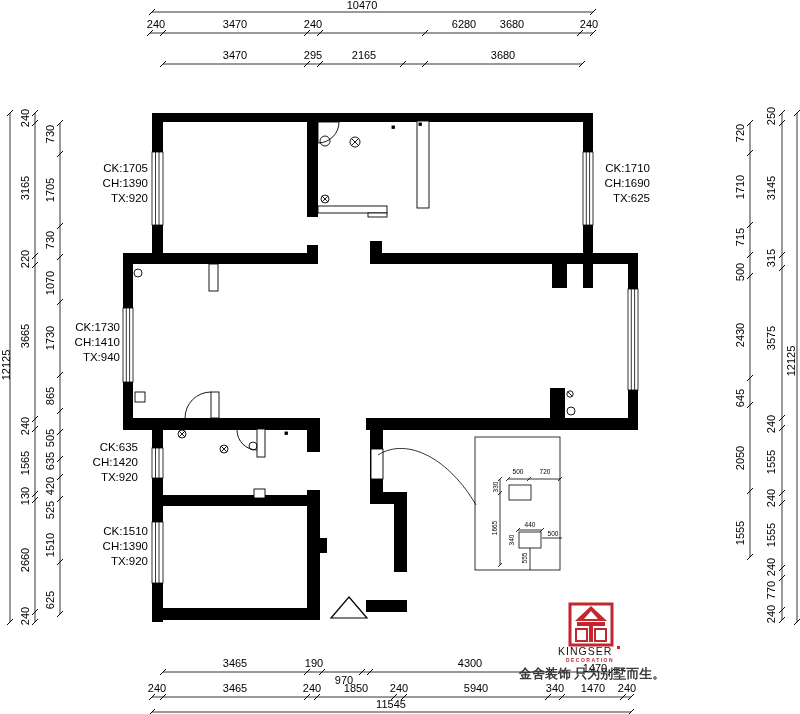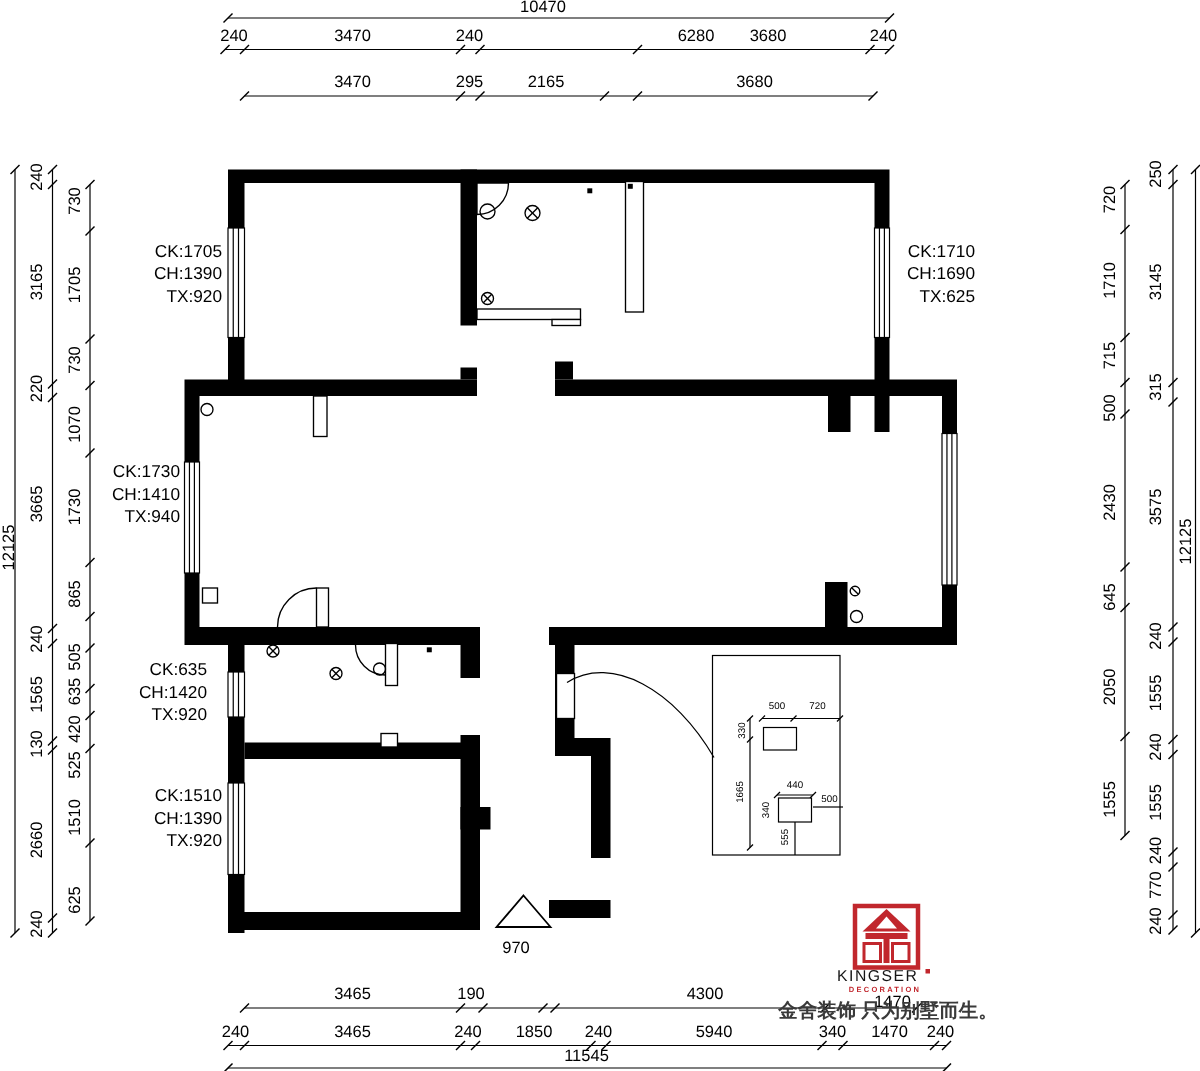--- a/index.html
+++ b/index.html
@@ -305,21 +305,21 @@
 <span class="dv" style="left:771px;top:462px">1555</span>
 <span class="dv" style="left:771px;top:498px">240</span>
 <span class="dv" style="left:771px;top:535px">1555</span>
 <span class="dv" style="left:771px;top:567px">240</span>
 <span class="dv" style="left:771px;top:590px">770</span>
 <span class="dv" style="left:771px;top:614px">240</span>
 <span class="dv" style="left:791px;top:361px">12125</span>
 
 <span class="dh" style="left:235px;top:663px">3465</span>
 <span class="dh" style="left:314px;top:663px">190</span>
-<span class="dh" style="left:344px;top:632px">970</span>
+<span class="dh" style="left:344px;top:680px">970</span>
 <span class="dh" style="left:470px;top:663px">4300</span>
 <span class="dh" style="left:595px;top:668px">1470</span>
 <span class="dh" style="left:157px;top:688px">240</span>
 <span class="dh" style="left:235px;top:688px">3465</span>
 <span class="dh" style="left:312px;top:688px">240</span>
 <span class="dh" style="left:356px;top:688px">1850</span>
 <span class="dh" style="left:399px;top:688px">240</span>
 <span class="dh" style="left:476px;top:688px">5940</span>
 <span class="dh" style="left:555px;top:688px">340</span>
 <span class="dh" style="left:593px;top:688px">1470</span>
@@ -329,21 +329,21 @@
 <div class="note" style="left:58px;top:161px;width:90px">
   <div>CK:1705</div>
   <div>CH:1390</div>
   <div>TX:920</div>
 </div>
 <div class="note" style="left:560px;top:161px;width:90px">
   <div>CK:1710</div>
   <div>CH:1690</div>
   <div>TX:625</div>
 </div>
-<div class="note" style="left:38px;top:308px;width:82px">
+<div class="note" style="left:38px;top:320px;width:82px">
   <div>CK:1730</div>
   <div>CH:1410</div>
   <div>TX:940</div>
 </div>
 <div class="note" style="left:48px;top:440px;width:90px">
   <div>CK:635</div>
   <div>CH:1420</div>
   <div>TX:920</div>
 </div>
 <div class="note" style="left:58px;top:524px;width:90px">

